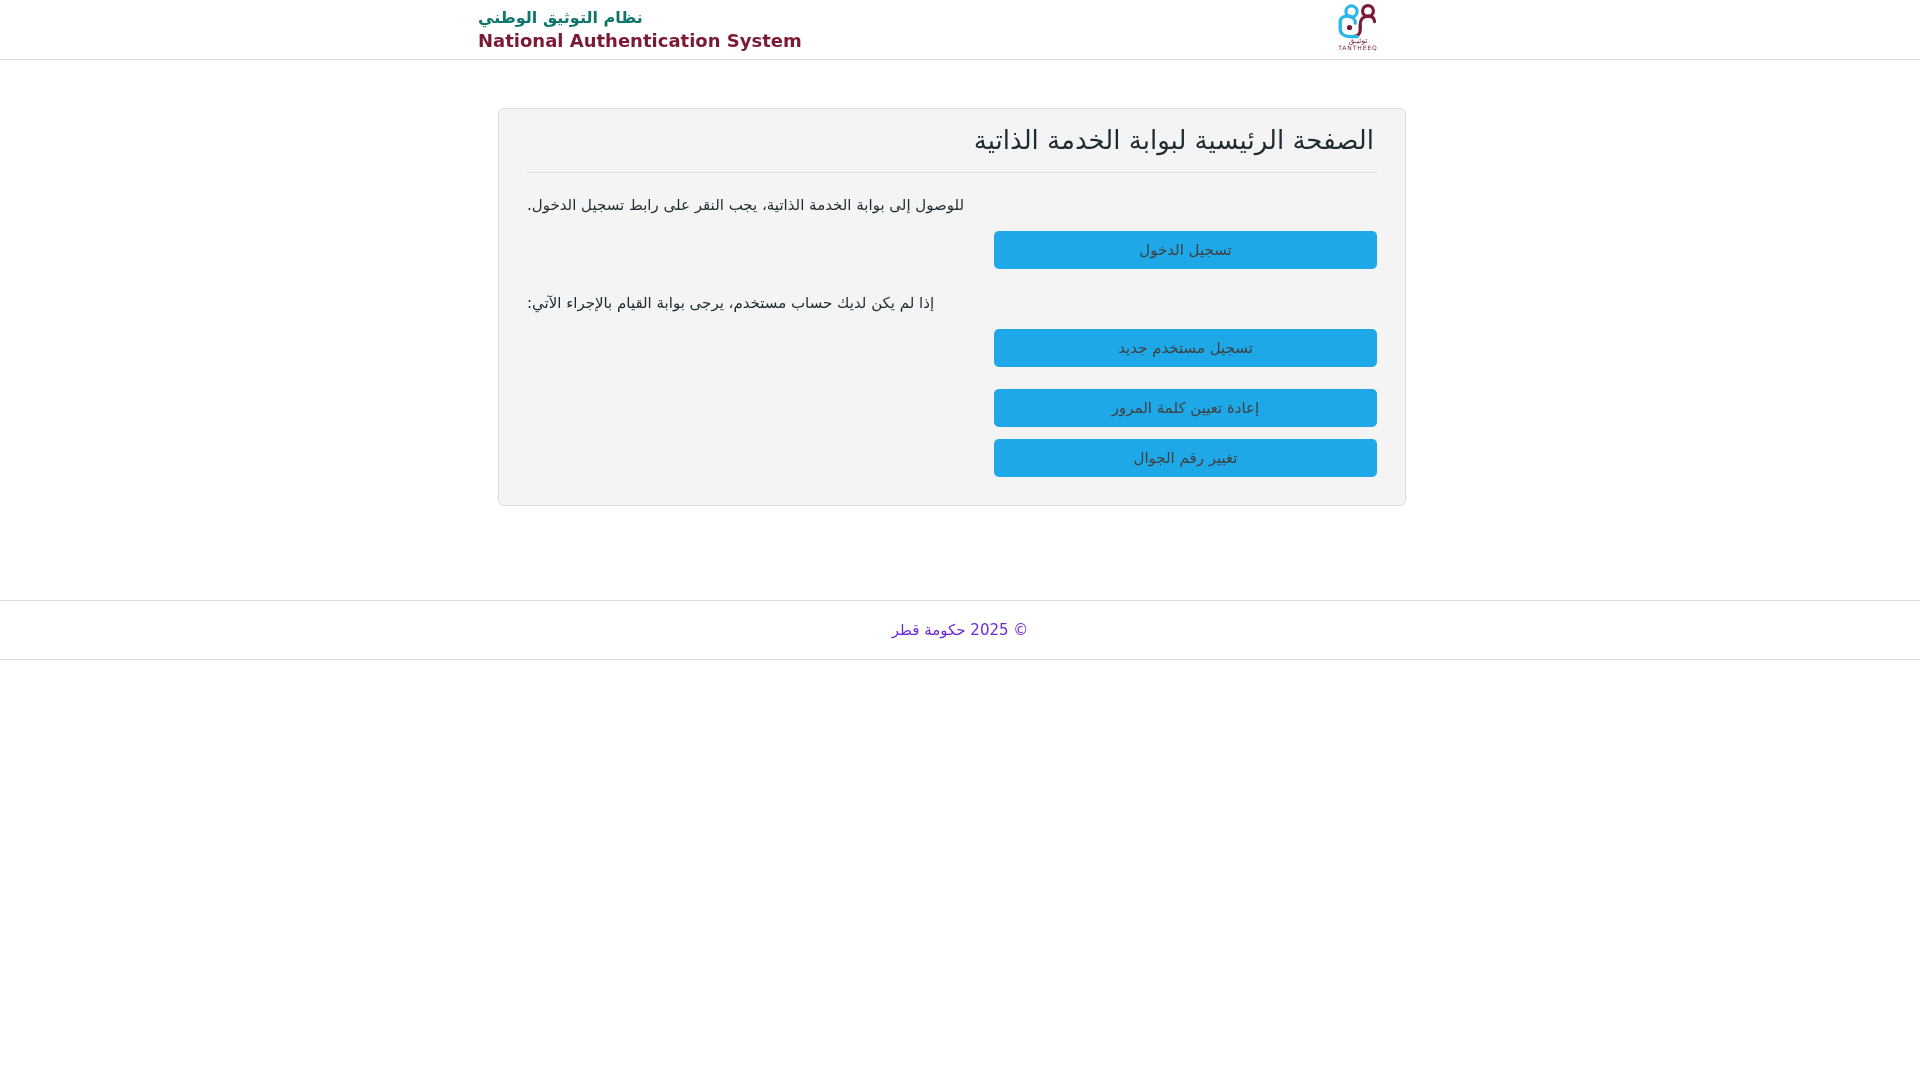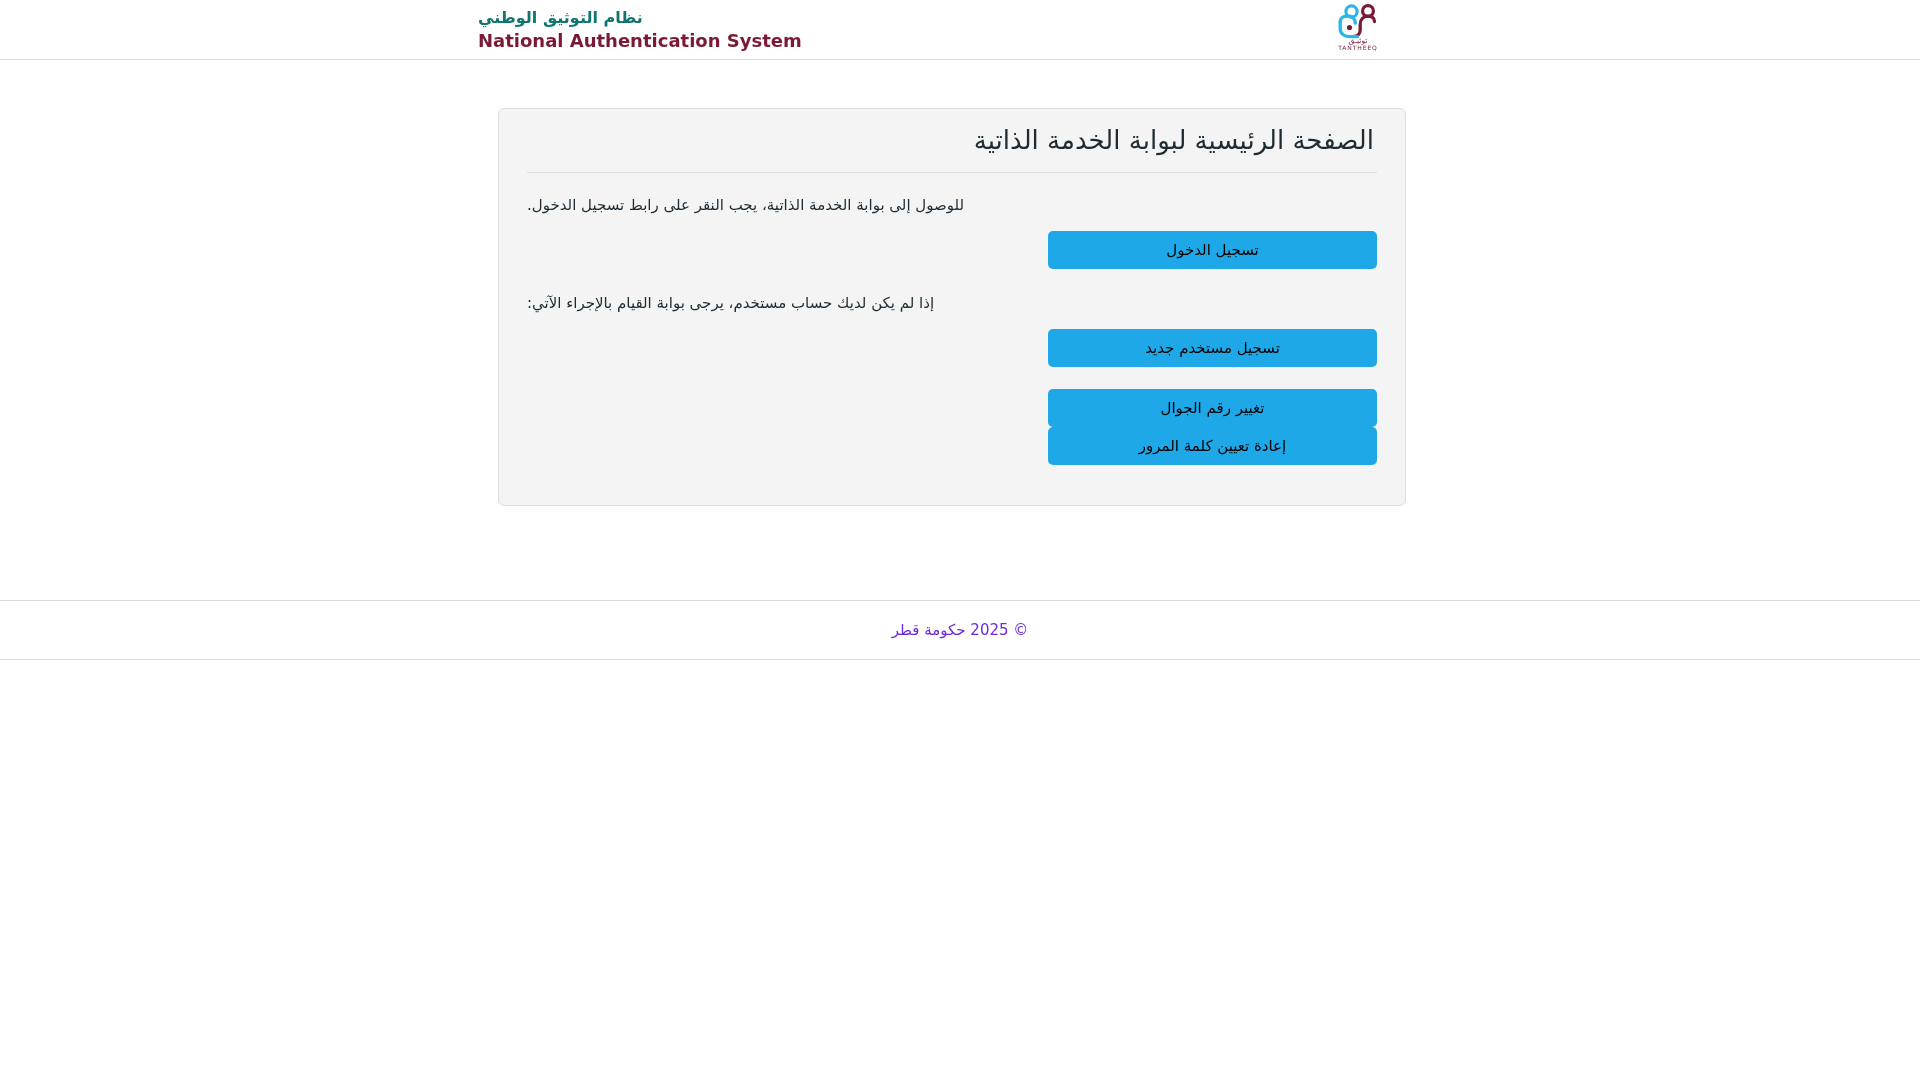--- a/index.html
+++ b/index.html
@@ -107,24 +107,24 @@
     justify-content: flex-start;
     margin: 0 0 22px 0;
   }
   .btn-row.tight { margin-bottom: 12px; }
   .btn-row.last  { margin-bottom: 0; }
 
   .btn {
     display: inline-flex;
     align-items: center;
     justify-content: center;
-    width: 329px;
+    width: 383px;
     height: 38px;
     background: #1fa8e8;
-    color: #000000;
+    color: #404040;
     border: none;
     border-radius: 5px;
     font-family: "DejaVu Sans", "Liberation Sans", sans-serif;
     font-size: 15px;
     font-weight: 400;
     line-height: 1;
     cursor: pointer;
     padding: 0;
     text-align: center;
     box-sizing: border-box;
@@ -203,26 +203,26 @@
       <button class="btn">تسجيل الدخول</button>
     </div>
 
     <p class="card-text">إذا لم يكن لديك حساب مستخدم، يرجى بوابة القيام بالإجراء الآتي:</p>
 
     <div class="btn-row">
       <button class="btn">تسجيل مستخدم جديد</button>
     </div>
 
 
+    <div class="btn-row tight">
+      <button class="btn">إعادة تعيين كلمة المرور</button>
+    </div>
+
     <div class="btn-row last">
       <button class="btn">تغيير رقم الجوال</button>
-    </div>
-
-    <div class="btn-row tight">
-      <button class="btn">إعادة تعيين كلمة المرور</button>
     </div>
 
   </section>
 
 </main>
 
 <footer class="site-footer">
   <div class="footer-text">© 2025 حكومة قطر</div>
 </footer>
 

